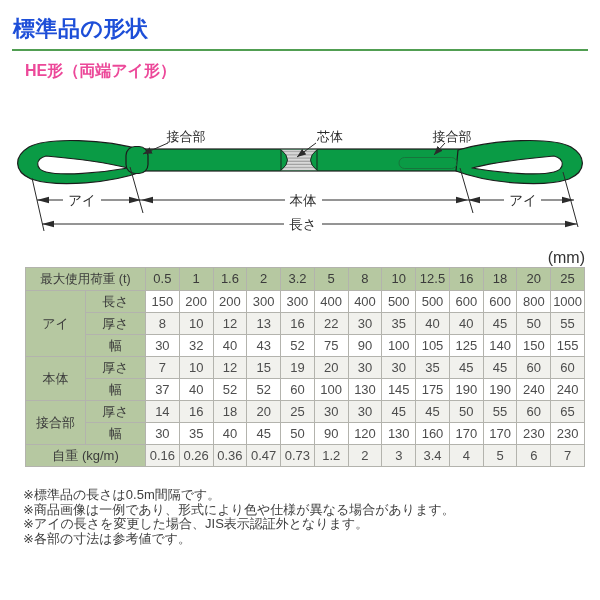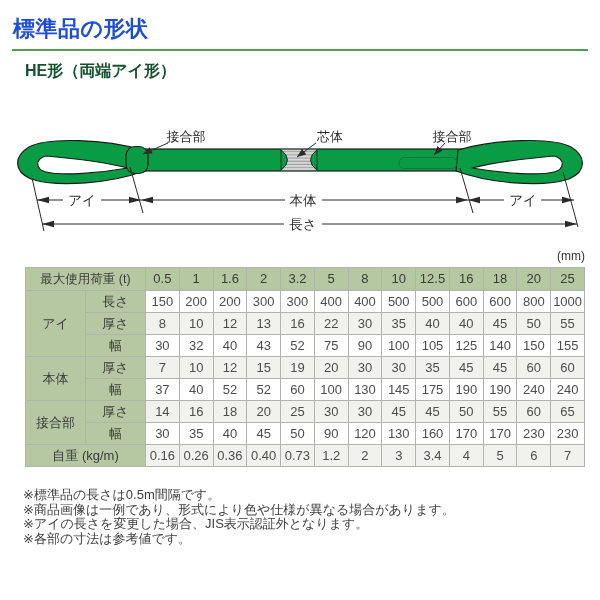--- a/index.html
+++ b/index.html
@@ -11,26 +11,26 @@
   .title {
     position:absolute; left:13px; top:14px;
     font-size:22px; font-weight:bold; color:#1d4ed8; letter-spacing:0.5px;
   }
   .title-rule {
     position:absolute; left:12px; top:49px; width:576px; height:2px;
     background:var(--accent_green,#519e52);
   }
   .subtitle {
     position:absolute; left:25px; top:61px;
-    font-size:16px; font-weight:bold; color:#14532d;
+    font-size:16px; font-weight:bold; color:#ec4899;
   }
   .diagram { position:absolute; left:0; top:125px; width:600px; height:122px; }
   .diagram text { font-family:"Liberation Sans","DejaVu Sans",sans-serif; fill:#2b2b2b; }
   .unit-label {
-    position:absolute; right:15px; top:249px; font-size:12px; color:#333;
+    position:absolute; right:15px; top:249px; font-size:16px; color:#333;
   }
   .spec-table {
     position:absolute; left:25px; top:267px; width:560px;
     border-collapse:collapse; table-layout:fixed;
     font-size:13px; color:#4d4d4d;
   }
   .spec-table th, .spec-table td {
     border:1px solid #b3b3ad; text-align:center; padding:0;
     height:21px; line-height:21px; font-weight:normal;
     overflow:hidden; white-space:nowrap;
@@ -268,21 +268,21 @@
           <td>170</td>
           <td>170</td>
           <td>230</td>
           <td>230</td>
         </tr>
         <tr>
           <th class="green" colspan="2">自重 (kg/m)</th>
           <td class="stripe">0.16</td>
           <td class="stripe">0.26</td>
           <td class="stripe">0.36</td>
-          <td class="stripe">0.40</td>
+          <td class="stripe">0.47</td>
           <td class="stripe">0.73</td>
           <td class="stripe">1.2</td>
           <td class="stripe">2</td>
           <td class="stripe">3</td>
           <td class="stripe">3.4</td>
           <td class="stripe">4</td>
           <td class="stripe">5</td>
           <td class="stripe">6</td>
           <td class="stripe">7</td>
         </tr>

